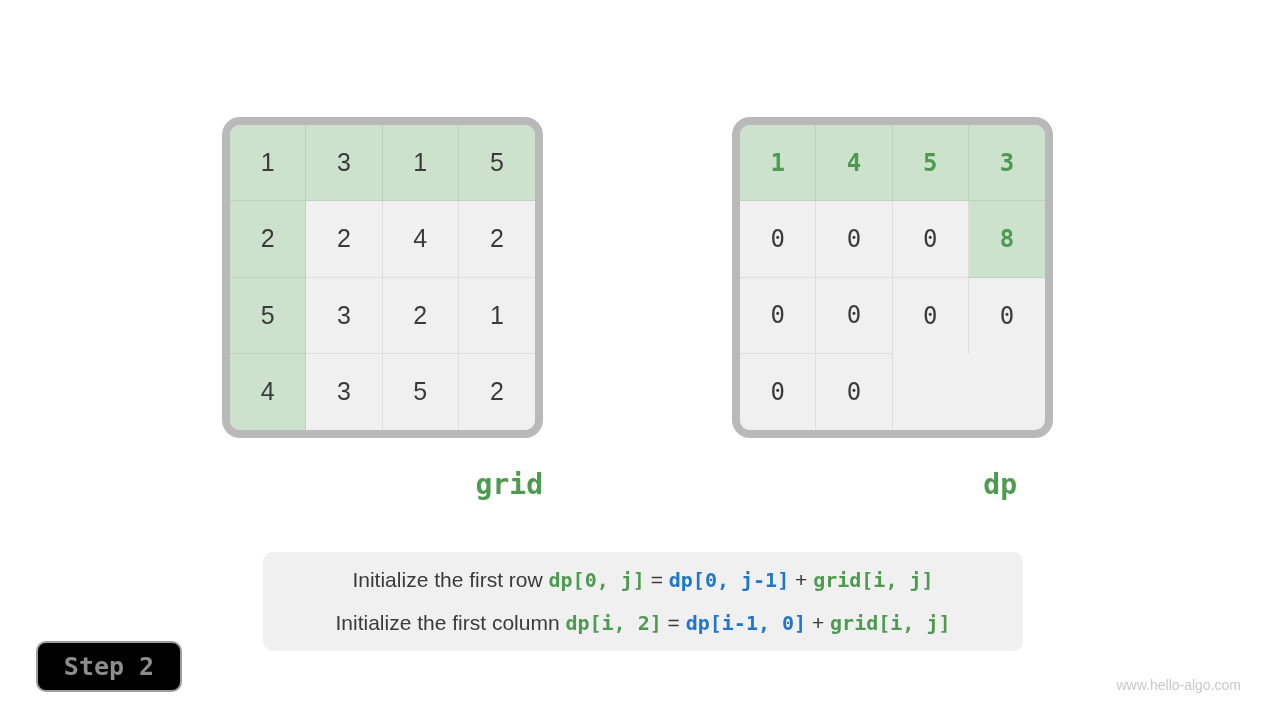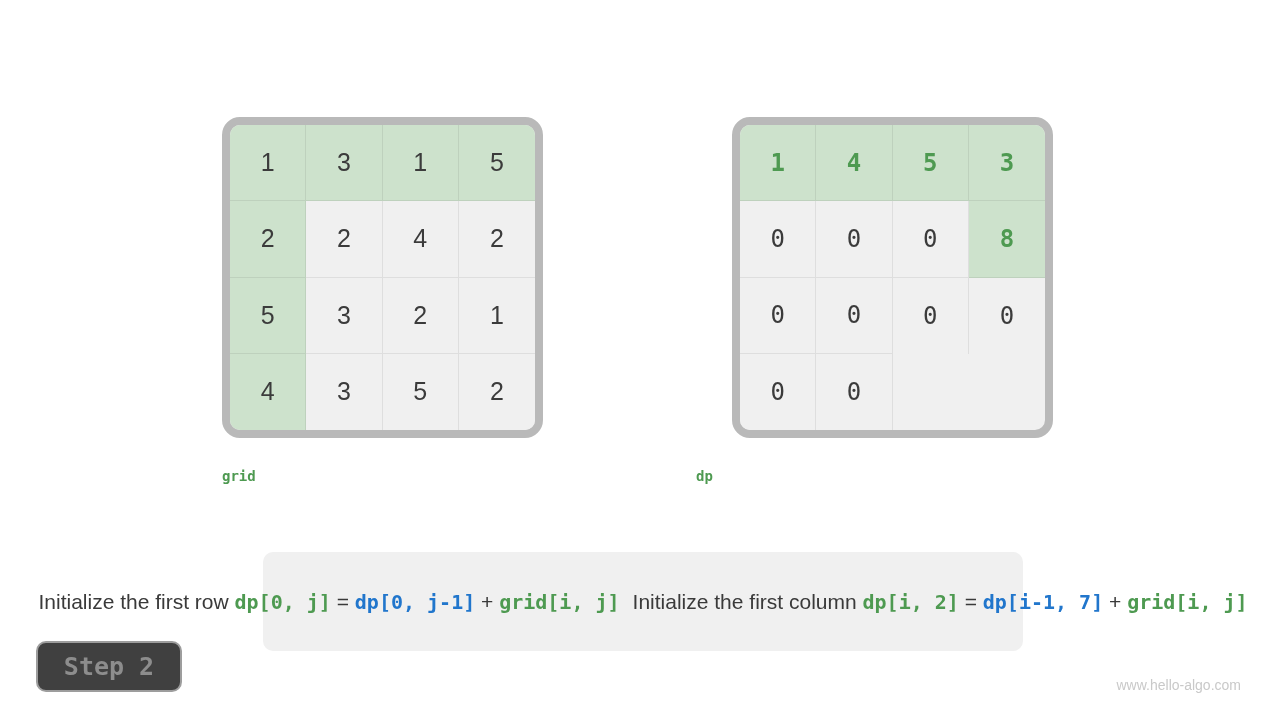--- a/index.html
+++ b/index.html
@@ -32,52 +32,52 @@
     background:#f0f0f0;
   }
   .cell:nth-child(4n) { border-right:none; }
   .cell:nth-last-child(-n+4) { border-bottom:none; }
   .cell.header { background:#cde2cc; }
   .grid-mono .cell { font-family:"DejaVu Sans Mono", monospace; font-size:24px; }
   .header-green .cell.header { color:#4e9a51; font-weight:bold; }
 
   .matrix-label {
     position:absolute; top:468px; width:321px;
-    text-align:left;
+    text-align:right;
     font-family:"DejaVu Sans Mono", monospace;
-    font-weight:bold; font-size:14px;
+    font-weight:bold; font-size:28px;
     color:#4e9a51;
   }
 
   
   .caption {
     position:absolute; left:263px; top:552px;
     width:760px; height:99px;
     background:#f0f0f0; border-radius:10px;
-    display:flex; flex-direction:row;
+    display:flex; flex-direction:column;
     align-items:center; justify-content:center;
     gap:13px;
   }
   .caption-line {
     font-size:21px; color:#3a3a3a;
     white-space:pre; line-height:30px;
   }
   .caption-line .code {
     font-family:"DejaVu Sans Mono", monospace;
     font-weight:bold; font-size:20px;
   }
   .code.green { color:#4e9a51; }
   .code.blue  { color:#2176cc; }
 
   
   .step-box {
     position:absolute; left:36px; top:641px;
     width:146px; height:51px; box-sizing:border-box;
     border:2px solid #9d9d9d; border-radius:10px;
-    background:#404040;
+    background:#000000;
     display:flex; align-items:center; justify-content:center;
     font-family:"DejaVu Sans Mono", monospace;
     font-weight:bold; font-size:25px; color:#8d8d8d;
   }
 
   
   .watermark {
     position:absolute; right:39px; top:677px;
     font-family:Liberation Sans, sans-serif;
     font-size:14px; color:#c9c9c9;
@@ -121,20 +121,20 @@
     <div class="cell">0</div>
     <div class="cell">0</div>
   </div>
 
 <div class="matrix-label" style="left:222px;">grid</div>
 
 <div class="matrix-label" style="left:696px;">dp</div>
 
 <div class="caption">
   <div class="caption-line"><span>Initialize the first row </span><span class="code green">dp[0, j]</span><span> = </span><span class="code blue">dp[0, j-1]</span><span> + </span><span class="code green">grid[i, j]</span></div>
-  <div class="caption-line"><span>Initialize the first column </span><span class="code green">dp[i, 2]</span><span> = </span><span class="code blue">dp[i-1, 7]</span><span> + </span><span class="code green">grid[i, j]</span></div>
+  <div class="caption-line"><span>Initialize the first column </span><span class="code green">dp[i, 2]</span><span> = </span><span class="code blue">dp[i-1, 0]</span><span> + </span><span class="code green">grid[i, j]</span></div>
 </div>
 
 <div class="step-box">
   <span>Step 2</span>
 </div>
 
 <div class="watermark">www.hello-algo.com</div>
 
 </body></html>

